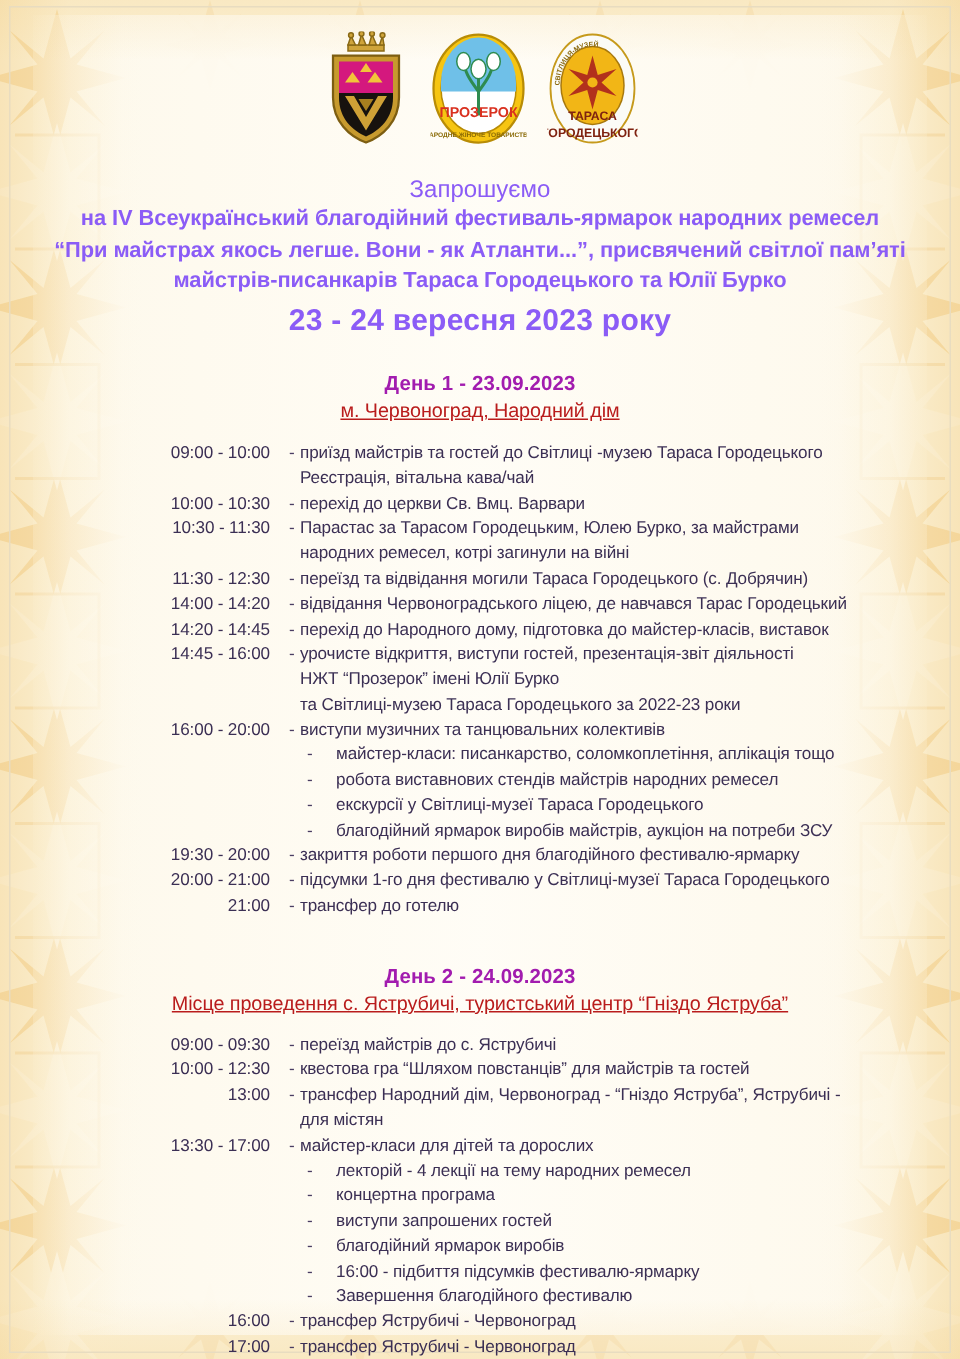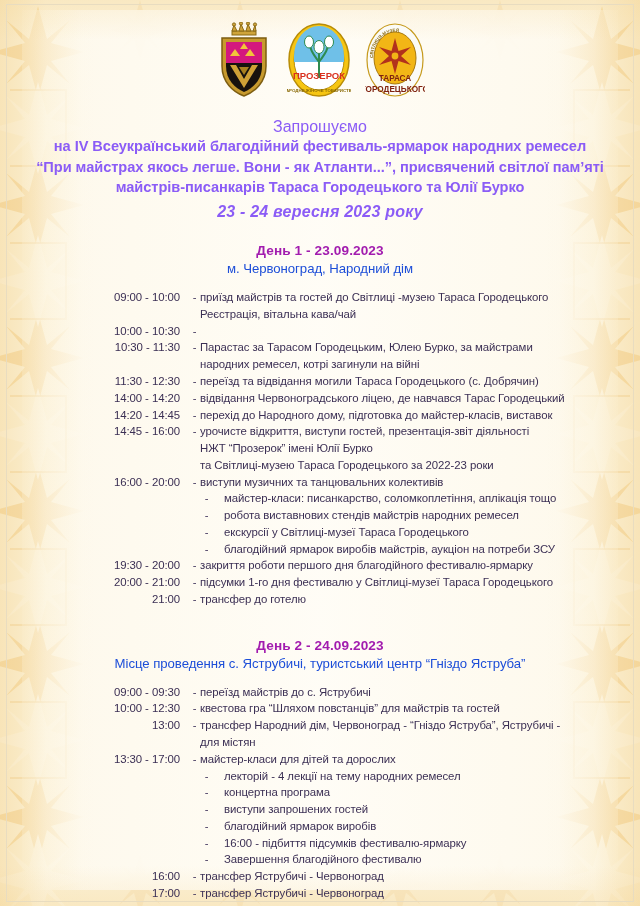--- a/index.html
+++ b/index.html
@@ -97,43 +97,43 @@
     margin-top: 16px;
   }
   .headline .l-main {
     font-size: 14.6px;
     font-weight: bold;
     line-height: 1.42;
     padding: 0 6px;
     letter-spacing: -.05px;
   }
   .headline .l-dates {
-    font-size: 16px;
+    font-size: 20px;
     font-weight: bold;
     margin-top: 5px;
     letter-spacing: .2px;
-    font-style: italic;
   }
 
   
   .day-block { margin-top: 22px; }
   .day-title {
     text-align: center;
     color: #a21caf;
     font-size: 13.6px;
     font-weight: bold;
     letter-spacing: .1px;
   }
   .day-venue {
     text-align: center;
-    color: #1d4ed8;
+    color: #b91c1c;
     font-size: 13.2px;
     font-weight: normal;
     margin-top: 3px;
     letter-spacing: -.05px;
+    text-decoration: underline;
   }
 
   
   .schedule {
     margin-top: 13px;
     padding-left: 70px;
     padding-right: 8px;
   }
   .row {
     display: flex;
@@ -358,20 +358,21 @@
             <span class="desc">приїзд майстрів та гостей до Світлиці -музею Тараса Городецького</span>
           </div>
           <div class="row cont">
             <span class="time"></span>
             <span class="dash"></span>
             <span class="desc">Реєстрація, вітальна кава/чай</span>
           </div>
           <div class="row">
             <span class="time">10:00 - 10:30</span>
             <span class="dash">-</span>
+            <span class="desc">перехід до церкви Св. Вмц. Варвари</span>
           </div>
           <div class="row">
             <span class="time">10:30 - 11:30</span>
             <span class="dash">-</span>
             <span class="desc">Парастас за Тарасом Городецьким, Юлею Бурко, за майстрами</span>
           </div>
           <div class="row cont">
             <span class="time"></span>
             <span class="dash"></span>
             <span class="desc">народних ремесел, котрі загинули на війні</span>

